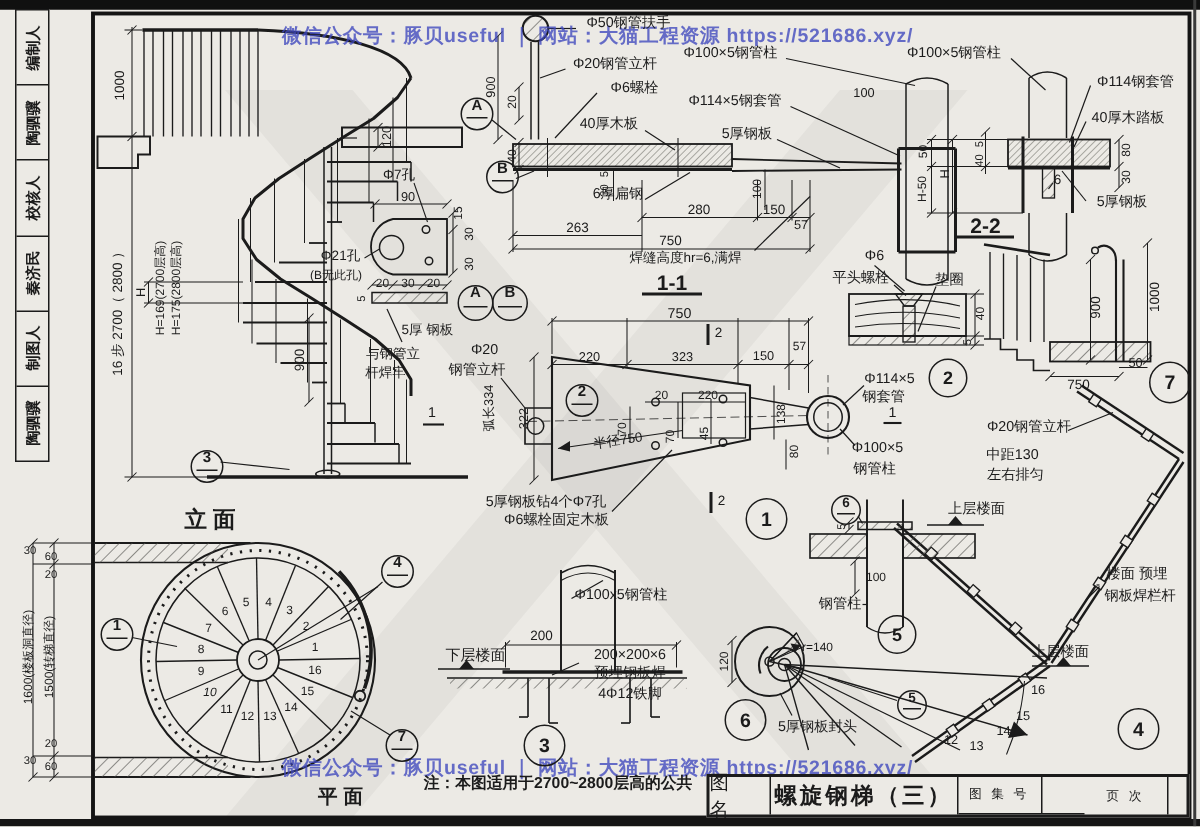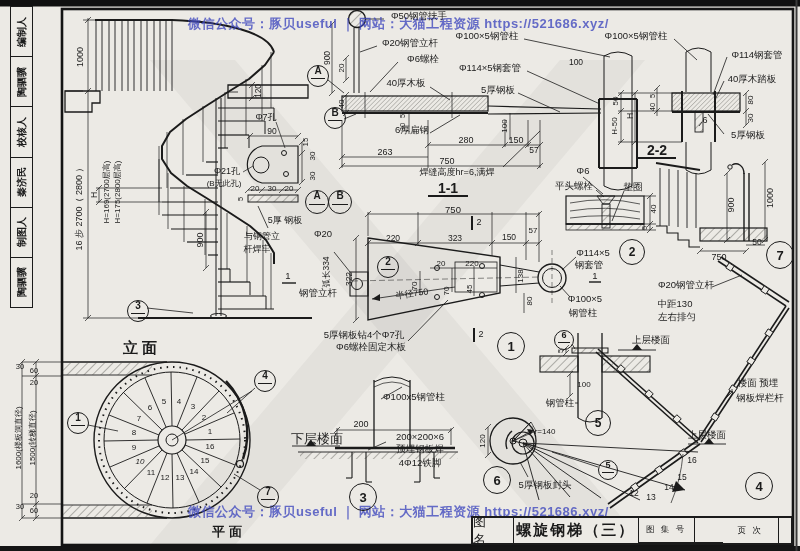--- a/index.html
+++ b/index.html
@@ -599,20 +599,21 @@
         <span>制图人</span>
       </div>
     <div class="cell">
         <span>陶驷骥</span>
       </div>
   </div>
 
   <div class="wm" style="left:188px;top:15px;">微信公众号：豚贝useful ｜ 网站：大猫工程资源 https://521686.xyz/</div>
   <div class="wm" style="left:188px;top:503px;">微信公众号：豚贝useful ｜ 网站：大猫工程资源 https://521686.xyz/</div>
 
+  <div class="note" style="left:372px;top:522px;">注：本图适用于2700~2800层高的公共</div>
 
   <div class="tb">
     <div class="c1">图 名</div>
     <div class="c2">螺旋钢梯（三）</div>
     <div class="c3">
       <div class="row">
         <div class="lab">图 集 号</div>
         <div class="val">88J7-2</div>
       </div>
       <div class="row">
@@ -684,21 +685,21 @@
       <span class="ann" style="left: 731px; top: 205px; font-size: 9px; transform: translate(-50%, -50%) rotate(-90deg);">900</span>
       <span class="ann" style="left: 770px; top: 198px; font-size: 9px; transform: translate(-50%, -50%) rotate(-90deg);">1000</span>
       <span class="ann" style="left: 719px; top: 257px; font-size: 9px; transform: translate(-50%, -50%);">750</span>
       <span class="ann" style="left: 757px; top: 242px; font-size: 8.5px; transform: translate(-50%, -50%);">50</span>
       <span class="ann" style="left: 453px; top: 210px; font-size: 9.5px; transform: translate(-50%, -50%);">750</span>
       <span class="ann" style="left: 393px; top: 238px; font-size: 8.5px; transform: translate(-50%, -50%);">220</span>
       <span class="ann" style="left: 455px; top: 238px; font-size: 8.5px; transform: translate(-50%, -50%);">323</span>
       <span class="ann" style="left: 509px; top: 237px; font-size: 8.5px; transform: translate(-50%, -50%);">150</span>
       <span class="ann" style="left: 533px; top: 231px; font-size: 8px; transform: translate(-50%, -50%);">57</span>
       <span class="ann" style="left: 323px; top: 234px; font-size: 9.5px; transform: translate(-50%, -50%);">Φ20</span>
-      <span class="ann" style="left: 318px; top: 247px; font-size: 9.5px; transform: translate(-50%, -50%); margin-top: 46px;">钢管立杆</span>
+      <span class="ann" style="left: 318px; top: 247px; font-size: 9.5px; transform: translate(-50%, -50%);">钢管立杆</span>
       <span class="ann" style="left: 326px; top: 272px; font-size: 8.5px; transform: translate(-50%, -50%) rotate(-90deg);">弧长334</span>
       <span class="ann" style="left: 349px; top: 279px; font-size: 8.5px; transform: translate(-50%, -50%) rotate(-90deg);">322</span>
       <span class="ann" style="left: 441px; top: 264px; font-size: 8px; transform: translate(-50%, -50%);">20</span>
       <span class="ann" style="left: 472px; top: 264px; font-size: 8px; transform: translate(-50%, -50%);">220</span>
       <span class="ann" style="left: 415px; top: 286px; font-size: 8px; transform: translate(-50%, -50%) rotate(-90deg);">70</span>
       <span class="ann" style="left: 447px; top: 291px; font-size: 8px; transform: translate(-50%, -50%) rotate(-90deg);">70</span>
       <span class="ann" style="left: 470px; top: 289px; font-size: 8px; transform: translate(-50%, -50%) rotate(-90deg);">45</span>
       <span class="ann" style="left: 521px; top: 276px; font-size: 8px; transform: translate(-50%, -50%) rotate(-90deg);">138</span>
       <span class="ann" style="left: 530px; top: 301px; font-size: 8px; transform: translate(-50%, -50%) rotate(-90deg);">80</span>
       <span class="ann" style="left: 412px; top: 294px; font-size: 9px; transform: translate(-50%, -50%) rotate(-8deg);">半径750</span>
@@ -729,21 +730,21 @@
       <span class="ann" style="left: 634px; top: 493px; font-size: 8.5px; transform: translate(-50%, -50%);">12</span>
       <span class="ann" style="left: 651px; top: 340px; font-size: 9.5px; transform: translate(-50%, -50%);">上层楼面</span>
       <span class="ann" style="left: 561px; top: 351px; font-size: 7.5px; transform: translate(-50%, -50%) rotate(-90deg);">5</span>
       <span class="ann" style="left: 584px; top: 385px; font-size: 8px; transform: translate(-50%, -50%);">100</span>
       <span class="ann" style="left: 560px; top: 403px; font-size: 9.5px; transform: translate(-50%, -50%);">钢管柱</span>
       <span class="ann" style="left: 483px; top: 441px; font-size: 8px; transform: translate(-50%, -50%) rotate(-90deg);">120</span>
       <span class="ann" style="left: 545px; top: 432px; font-size: 8px; transform: translate(-50%, -50%);">r=140</span>
       <span class="ann" style="left: 545px; top: 485px; font-size: 9.5px; transform: translate(-50%, -50%);">5厚钢板封头</span>
       <span class="ann" style="left: 414px; top: 397px; font-size: 9.5px; transform: translate(-50%, -50%);">Φ100x5钢管柱</span>
       <span class="ann" style="left: 361px; top: 424px; font-size: 9px; transform: translate(-50%, -50%);">200</span>
-      <span class="ann" style="left: 317px; top: 438px; font-size: 13px; transform: translate(-50%, -50%);">下层楼面</span>
+      <span class="ann" style="left: 317px; top: 438px; font-size: 10px; transform: translate(-50%, -50%);">下层楼面</span>
       <span class="ann" style="left: 420px; top: 437px; font-size: 9.5px; transform: translate(-50%, -50%);">200×200×6</span>
       <span class="ann" style="left: 420px; top: 449px; font-size: 9.5px; transform: translate(-50%, -50%);">预埋钢板焊</span>
       <span class="ann" style="left: 420px; top: 463px; font-size: 9.5px; transform: translate(-50%, -50%);">4Φ12铁脚</span>
       <span class="ann" style="left: 20px; top: 367px; font-size: 7.5px; transform: translate(-50%, -50%);">30</span>
       <span class="ann" style="left: 34px; top: 371px; font-size: 7.5px; transform: translate(-50%, -50%);">60</span>
       <span class="ann" style="left: 34px; top: 383px; font-size: 7.5px; transform: translate(-50%, -50%);">20</span>
       <span class="ann" style="left: 19px; top: 438px; font-size: 8px; transform: translate(-50%, -50%) rotate(-90deg);">1600(楼板洞直径)</span>
       <span class="ann" style="left: 33px; top: 438px; font-size: 8px; transform: translate(-50%, -50%) rotate(-90deg);">1500(转梯直径)</span>
       <span class="ann" style="left: 34px; top: 496px; font-size: 7.5px; transform: translate(-50%, -50%);">20</span>
       <span class="ann" style="left: 20px; top: 507px; font-size: 7.5px; transform: translate(-50%, -50%);">30</span>

